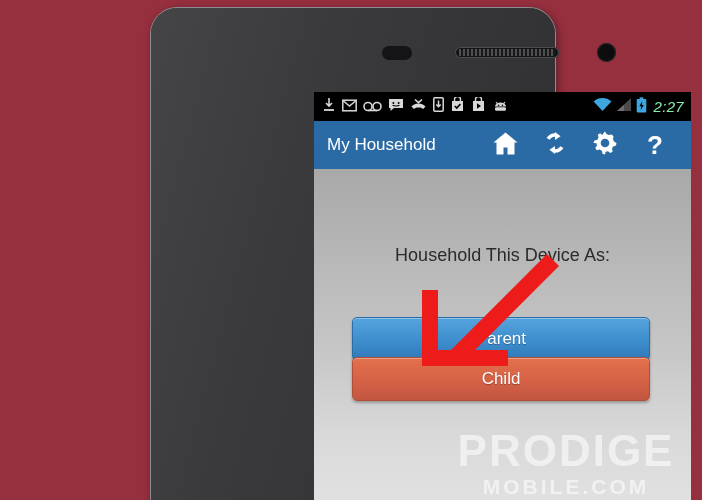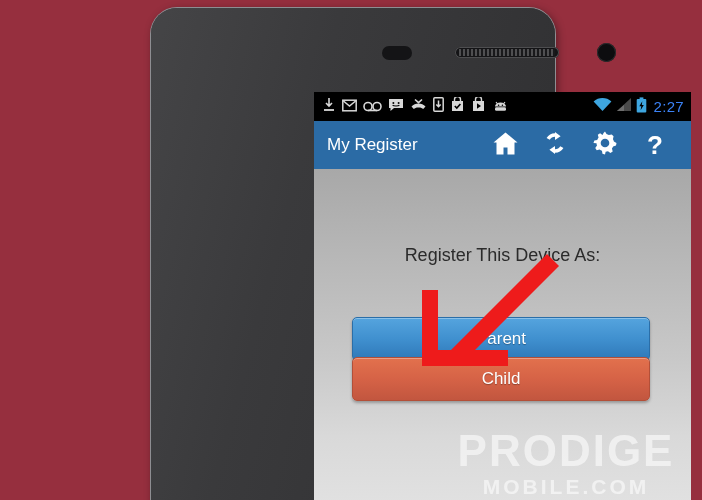--- a/index.html
+++ b/index.html
@@ -104,24 +104,25 @@
     gap: 6px;
     flex: 1;
   }
   #status-right {
     display: flex;
     align-items: center;
     gap: 4px;
   }
   .sicon { display: block; }
   #clock {
-    color: #3b82f6;
+    color: #86efac;
     font-size: 15px;
     letter-spacing: 0.3px;
     margin-left: 3px;
+    font-style: italic;
   }
 
   
   #app-bar {
     position: relative;
     height: 48px;
     background: #2b6ba5;
     display: flex;
     align-items: center;
     box-shadow: 0 1px 2px rgba(0,0,0,0.3);
@@ -340,21 +341,21 @@
               <rect x="3.6" y="0.4" width="3.8" height="1.6" fill="#3ea6e0"></rect>
               <rect x="0.7" y="2" width="9.6" height="13.4" rx="1" fill="#3ea6e0"></rect>
               <path d="M6.3 4.3L3.3 9.3h2l-.7 3.9 3.2-5.2h-2z" fill="#000"></path>
             </svg>
           </span>
           <span id="clock">2:27</span>
         </div>
       </div>
 
       <div id="app-bar">
-        <div id="app-title">My Register</div>
+        <div id="app-title">My Household</div>
 
         <div id="app-actions">
 
           <div class="abtn">
             <span>
               <svg width="27" height="25" viewBox="0 0 27 25">
                 <path d="M13.5 1.5L1.5 11.5h3v12h7v-7h4v7h7v-12h3z" fill="#ffffff"></path>
               </svg>
             </span>
           </div>
@@ -379,21 +380,21 @@
 
           <div class="abtn">
             <span id="help-glyph">?</span>
           </div>
 
         </div>
       </div>
 
       <div id="content">
 
-        <div id="prompt">Register This Device As:</div>
+        <div id="prompt">Household This Device As:</div>
 
         <div class="big-btn" id="btn-parent">
           <span>Parent</span>
         </div>
 
         <div class="big-btn" id="btn-child">
           <span>Child</span>
         </div>
 
       </div>

